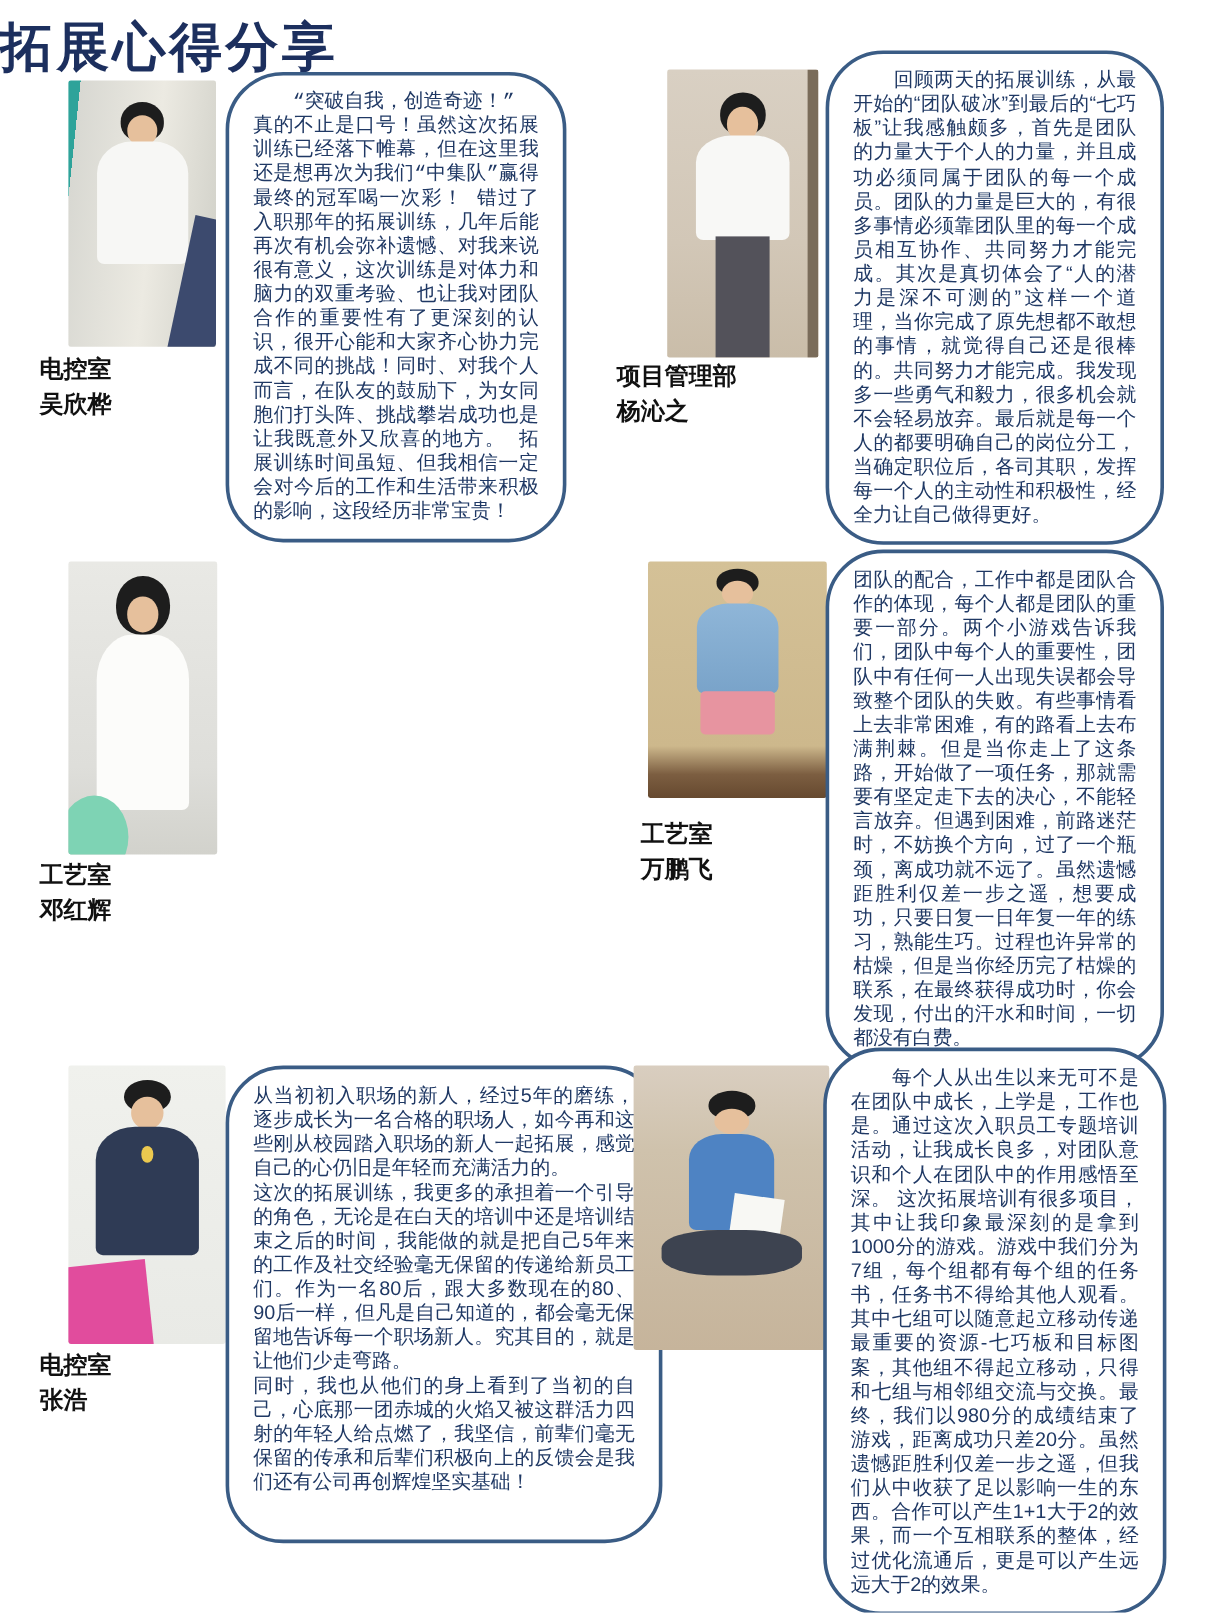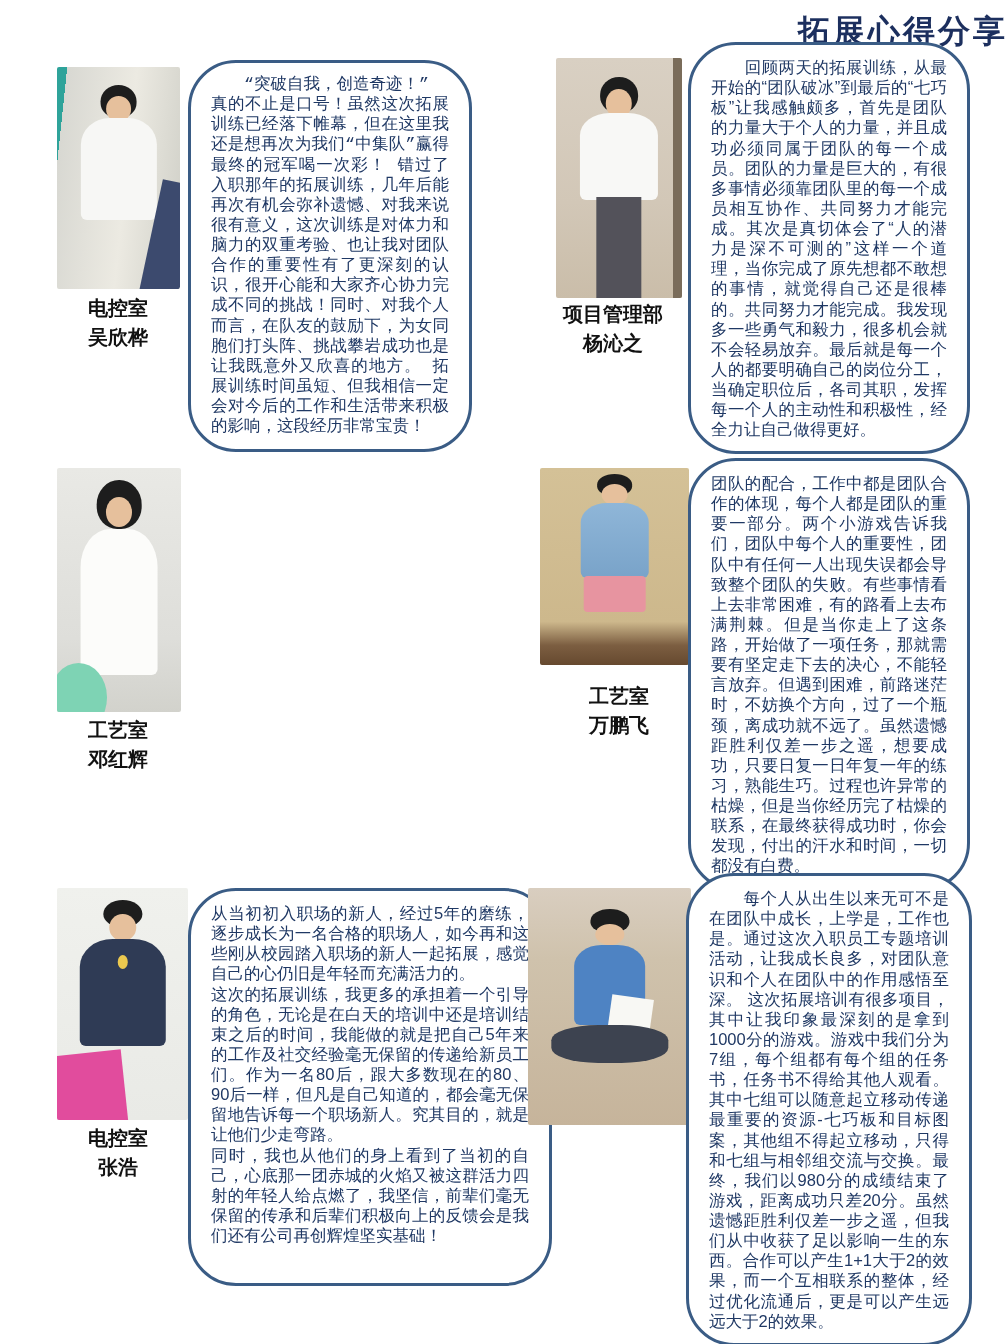--- a/index.html
+++ b/index.html
@@ -7,46 +7,46 @@
     --bubble-border:#3a5c85;
     --body-text:#1f3864;
     --label:#111111;
   }
   html,body{margin:0;padding:0;background:#ffffff;}
   .page{
     position:relative;width:1008px;height:1344px;background:#ffffff;
     overflow:hidden;font-family:"Liberation Sans",sans-serif;
   }
   .title{
-    position:absolute;top:10px;left:0;right:0;margin:0;text-align:right;
-    font-size:32px;font-weight:bold;color:var(--title);letter-spacing:3px;
+    position:absolute;top:10px;left:0;right:0;margin:0;text-align:left;
+    font-size:44px;font-weight:bold;color:var(--title);letter-spacing:3px;
   }
   
   .bubble{
     position:absolute;box-sizing:border-box;
     border:3px solid var(--bubble-border);border-radius:48px;
     background:#ffffff;padding:12px 20px;
   }
   .btext{
     color:var(--body-text);font-size:16.5px;line-height:1.22;
     white-space:pre-line;text-align:justify;
   }
   .b1{left:188px;top:60px;width:284px;min-height:390px;font-family:Liberation Mono, monospace;}
   .b2{left:688px;top:42px;width:282px;min-height:404px;}
   .b3{left:188px;top:470px;width:280px;min-height:386px;}
   .b4{left:688px;top:458px;width:282px;min-height:400px;}
   .b5{left:188px;top:888px;width:364px;min-height:398px;}
   .b6{left:686px;top:873px;width:286px;min-height:450px;}
   
   .label{
-    position:absolute;width:170px;text-align:center;color:var(--label);
+    position:absolute;width:170px;color:var(--label);
     font-size:20px;font-weight:bold;line-height:1.45;
   }
   .l1{left:33px;top:294px;}
-  .l2{left:528px;top:300px;}
+  .l2{left:514px;top:300px;}
   .l3{left:33px;top:716px;}
   .l4{left:534px;top:682px;}
   .l5{left:33px;top:1124px;}
   .l6{left:530px;top:1128px;}
   
   .photo{position:absolute;overflow:hidden;border-radius:2px;}
   .photo > div{position:absolute;}
   .ph-hair{left:50%;transform:translateX(-50%);top:8%;width:30%;height:15%;
     background:#1d1d1d;border-radius:50% 50% 46% 46%;}
   .ph-face{left:50%;transform:translateX(-50%);top:13%;width:21%;height:12%;

